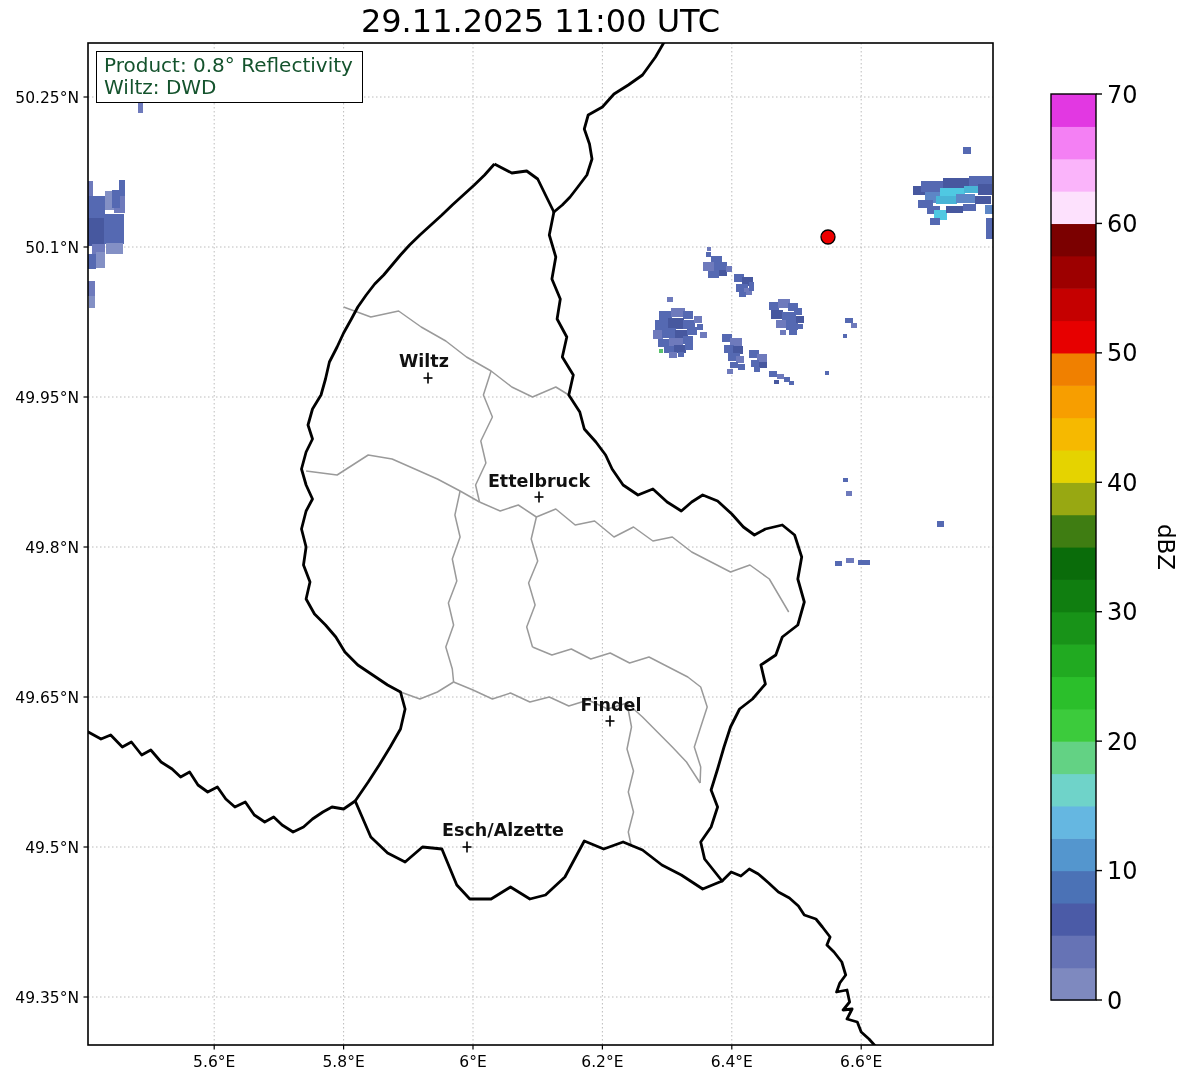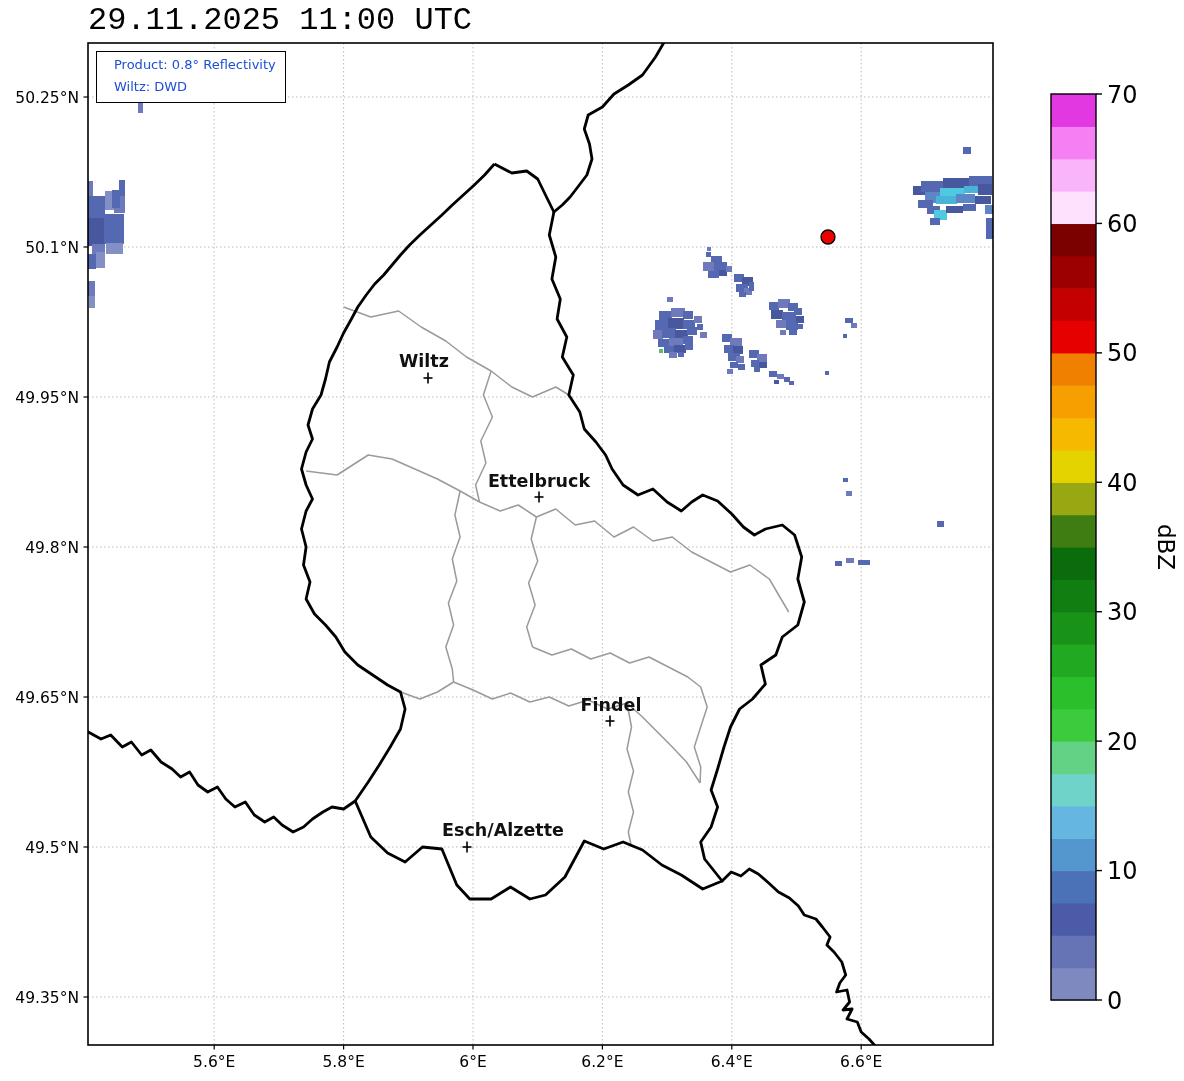--- a/index.html
+++ b/index.html
@@ -1,22 +1,22 @@
 <!DOCTYPE html>
 <html><head>
 <meta charset="utf-8">
 <style>
   html,body{margin:0;padding:0;background:#ffffff;}
   #stage{position:relative;width:1184px;height:1081px;background:#ffffff;overflow:hidden;
          font-family:"DejaVu Sans","Liberation Sans",sans-serif;}
   #map-svg{position:absolute;left:0;top:0;}
-  #page-title{position:absolute;left:88px;top:2px;width:905px;
-              font-size:32px;color:#000;letter-spacing:0px;font-family:Liberation Mono, monospace;}
+  #page-title{position:absolute;left:88px;top:2px;width:905px;text-align:center;
+              font-size:32px;color:#000;letter-spacing:0px;}
   #info-box{position:absolute;left:96px;top:51px;background:#ffffff;border:1.6px solid #000;
-            padding:2px 9px 4px 17px;font-size:13px;line-height:22px;color:#1d4ed8;z-index:5;}
+            padding:2px 9px 4px 7px;font-size:20px;line-height:22px;color:#14532d;z-index:5;}
   .tick-label-y{font-size:15.5px;fill:#000;}
   .tick-label-x{font-size:15.5px;fill:#000;}
   .cbar-tick{font-size:24px;fill:#000;}
   .city-label{font-size:17.5px;font-weight:bold;fill:#111;}
   #cbar-label{font-size:23px;fill:#000;}
 </style>
 </head>
 <body>
 
 <div id="stage">

